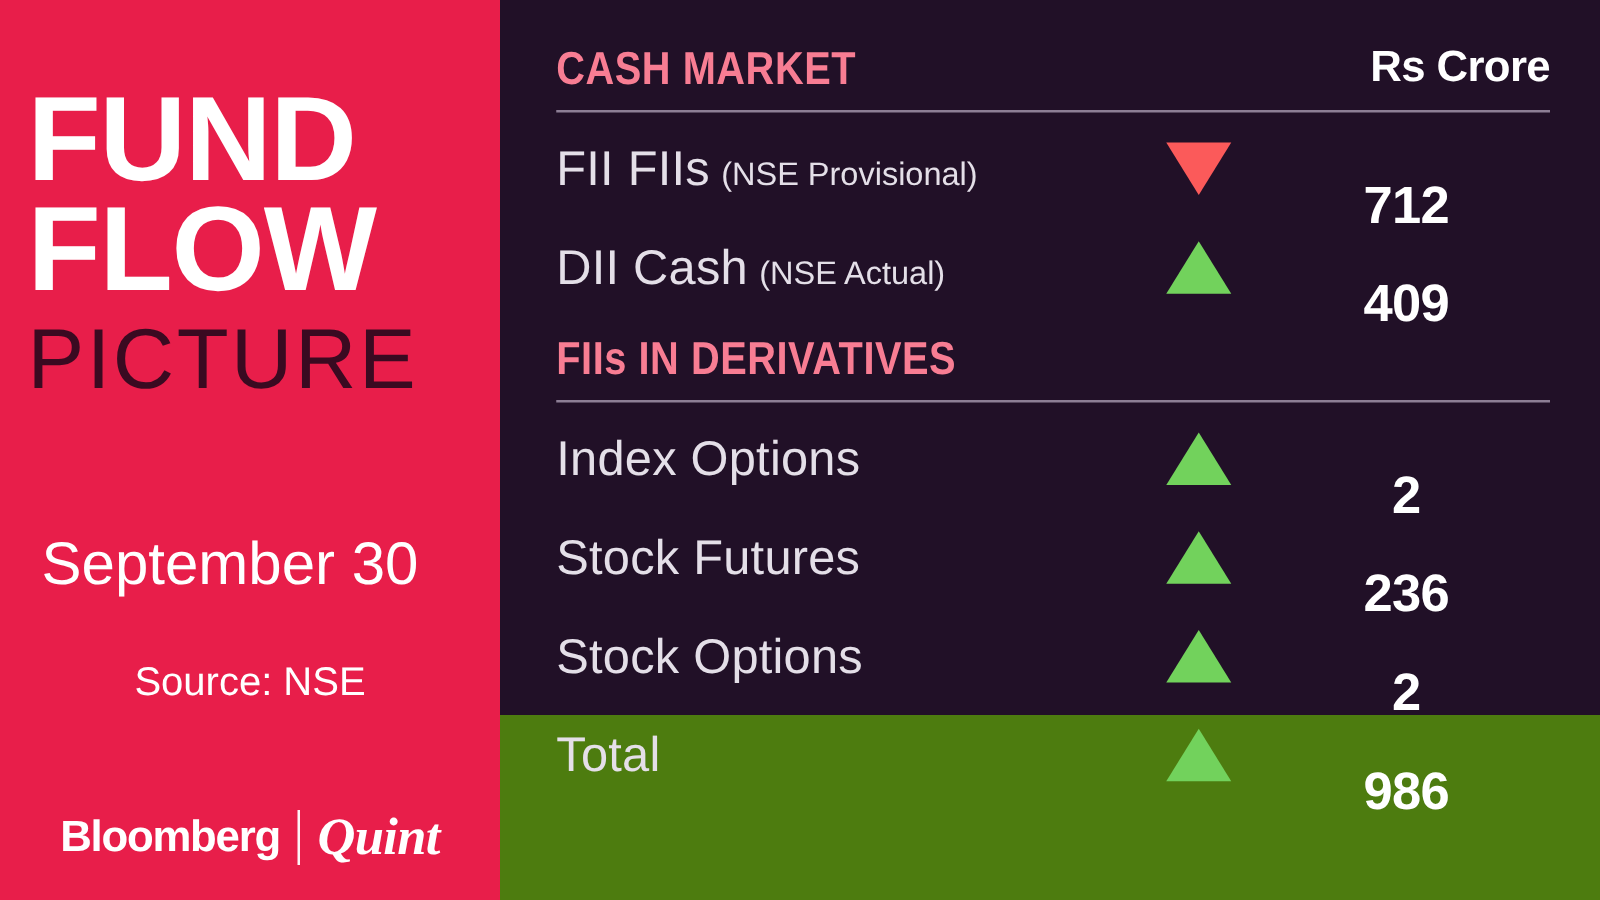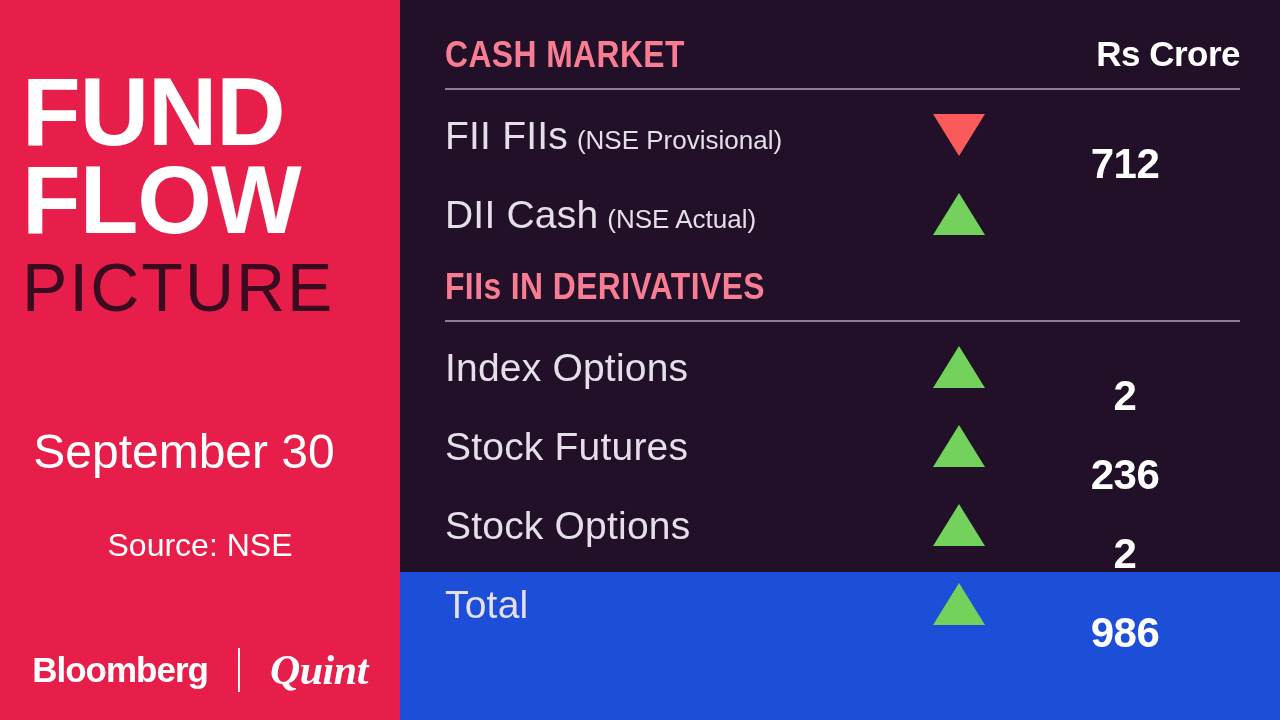--- a/index.html
+++ b/index.html
@@ -5,21 +5,21 @@
   html, body {
     margin: 0;
     padding: 0;
     background: #000;
   }
   #canvas {
     position: relative;
     width: 1280px;
     height: 720px;
     overflow: hidden;
-    background: #1d4ed8;
+    background: #4d7c0f;
     font-family: "Liberation Sans", sans-serif;
     -webkit-font-smoothing: antialiased;
   }
 
   
   #brand-panel {
     position: absolute;
     left: 0; top: 0;
     width: 400px;
     height: 720px;
@@ -76,21 +76,21 @@
     white-space: nowrap;
   }
   #brand-logo {
     position: absolute;
     left: 0;
     top: 646px;
     width: 400px;
     display: flex;
     align-items: center;
     justify-content: center;
-    gap: 16px;
+    gap: 0px;
   }
   #logo-bloomberg {
     color: #FFFFFF;
     font-family: "Liberation Sans", sans-serif;
     font-weight: 700;
     font-size: 35px;
     letter-spacing: -1.0px;
   }
   #logo-divider {
     display: inline-block;
@@ -268,20 +268,21 @@
         </div>
 
         <div class="row">
           <div class="row-label">
             <span>DII Cash</span>
             <span class="row-sub">(NSE Actual)</span>
           </div>
           <div class="row-arrow">
               <div class="arrow-up"></div>
             </div>
+          <div class="row-value">409</div>
         </div>
 
       </div>
     </div>
 
     <div class="section" id="section-derivs">
       <div class="section-head">
         <div class="section-title">FIIs IN DERIVATIVES</div>
         <div class="section-rule"></div>
       </div>

